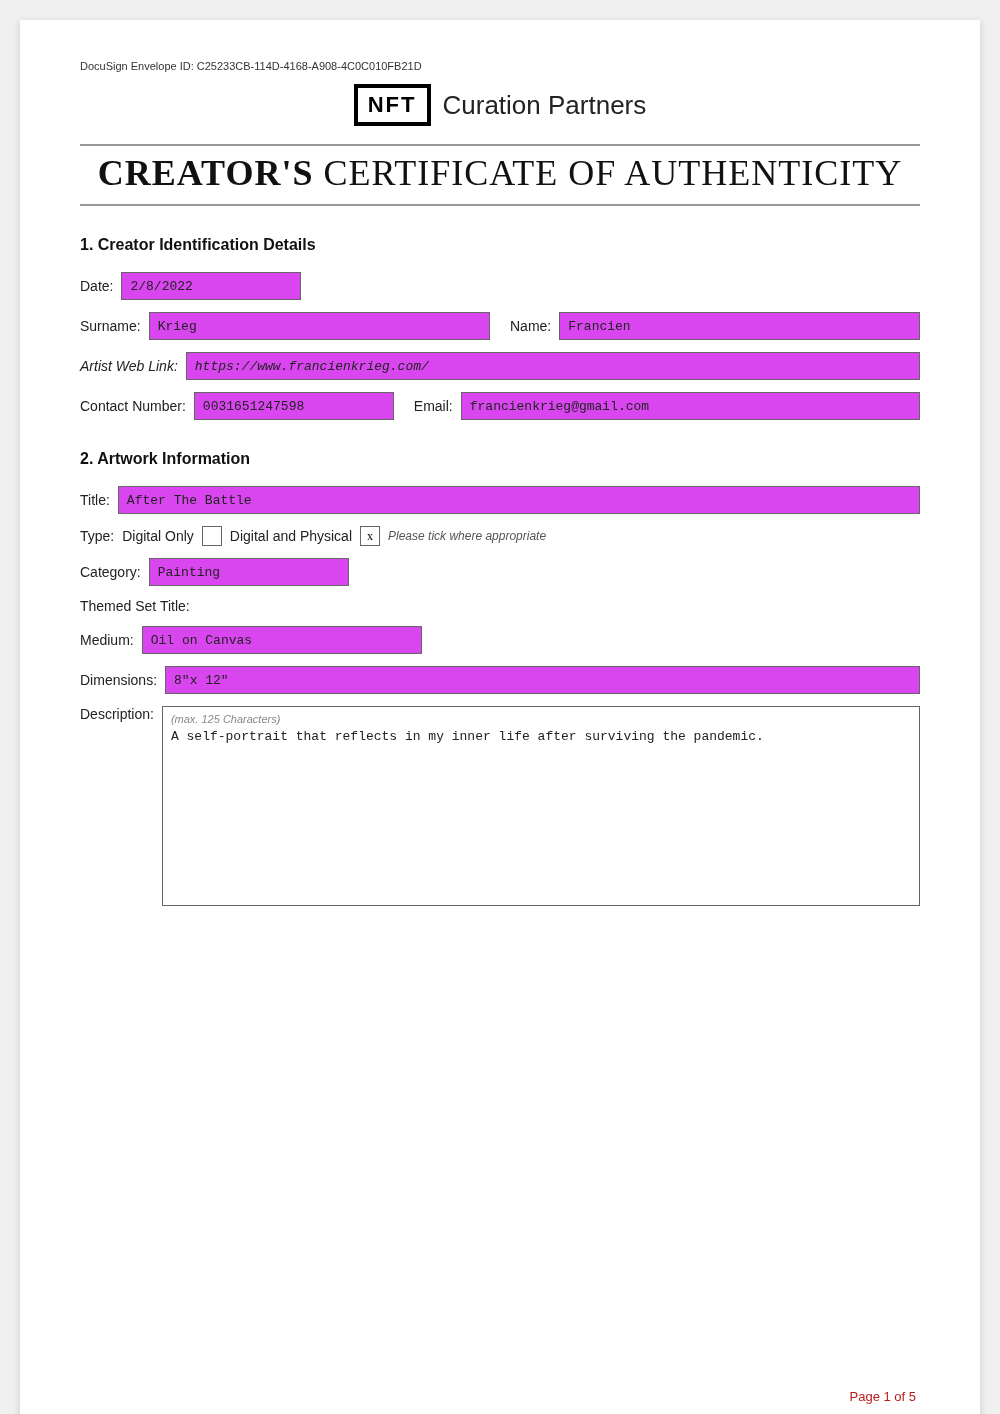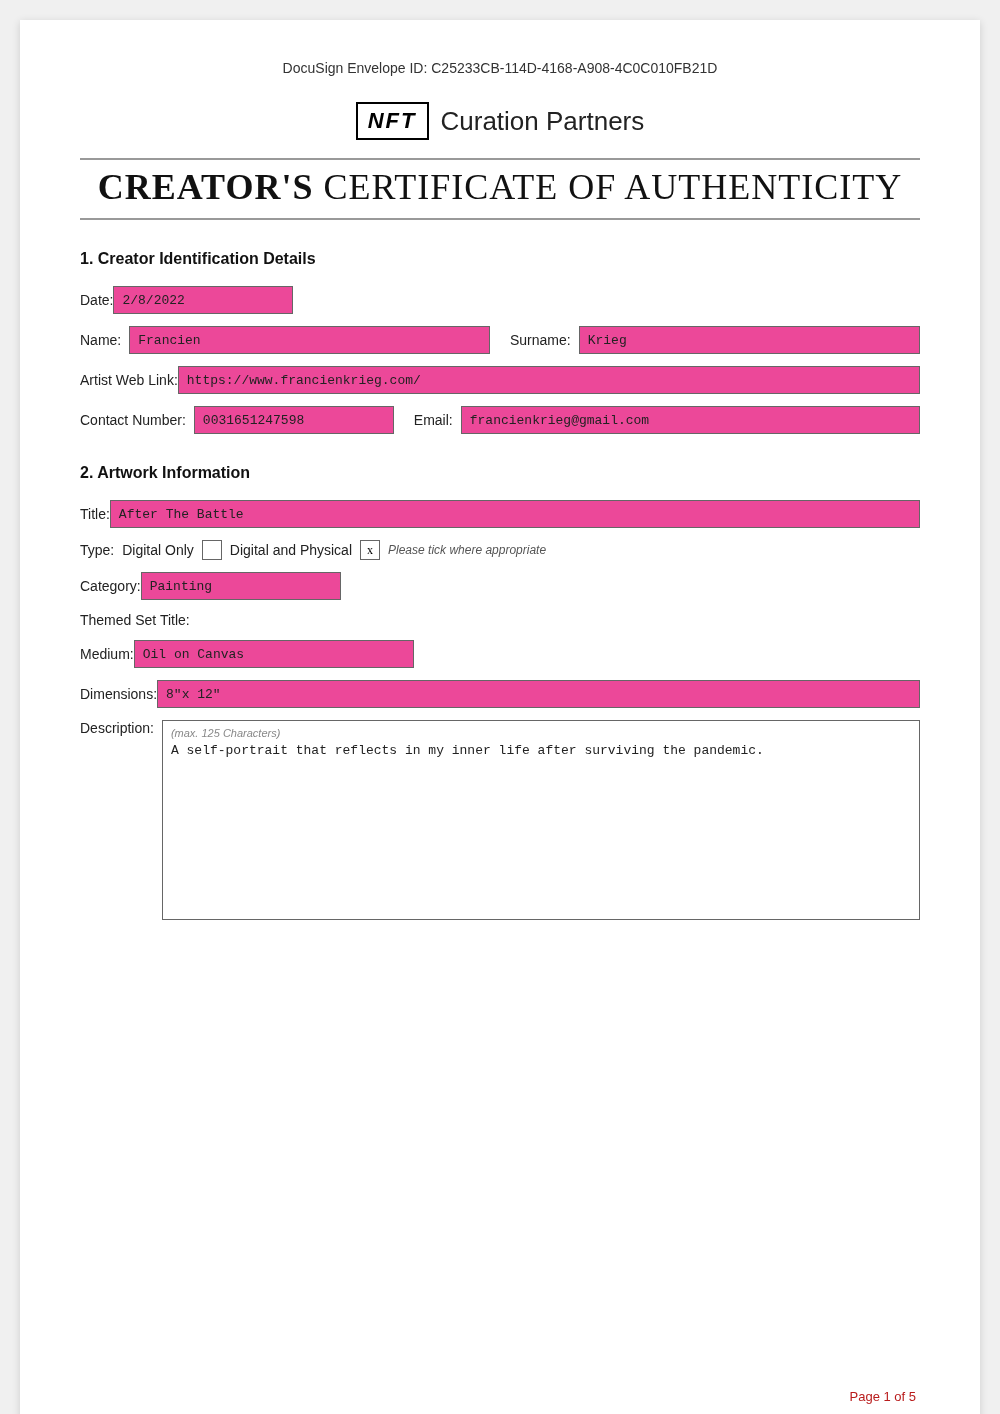--- a/index.html
+++ b/index.html
@@ -16,47 +16,45 @@
       background: #ffffff;
       width: 1000px;
       min-height: 1414px;
       padding: 40px 60px 60px 60px;
       position: relative;
       box-shadow: 0 2px 8px rgba(0,0,0,0.15);
     }
 
     .docusign-id {
       font-family: Arial, sans-serif;
-      font-size: 14px;
+      font-size: 11px;
       color: #333;
-      margin-bottom: 26px;
-      text-align: center;
+      margin-bottom: 12px;
     }
 
     .header {
       text-align: center;
       margin-bottom: 30px;
     }
 
     .logo-container {
       display: flex;
       align-items: center;
       justify-content: center;
       gap: 12px;
       margin-bottom: 18px;
     }
 
     .nft-box {
-      border: 2px solid #000000;
+      border: 4px solid #000000;
       padding: 4px 10px;
       font-family: Arial, sans-serif;
       font-size: 22px;
       font-weight: bold;
       letter-spacing: 2px;
-      font-style: italic;
     }
 
     .company-name {
       font-family: Arial, sans-serif;
       font-size: 26px;
       font-weight: normal;
       color: #222;
     }
 
     .title-line {
@@ -87,36 +85,37 @@
     }
 
     .form-section {
       margin-bottom: 30px;
     }
 
     .field-row {
       display: flex;
       align-items: center;
       margin-bottom: 12px;
+      gap: 8px;
     }
 
     .field-label {
       font-family: Arial, sans-serif;
       font-size: 14px;
       color: #222;
       white-space: nowrap;
     }
 
     .field-input {
       border: 1px solid #666;
       padding: 4px 8px;
       font-family: 'Courier New', monospace;
       font-size: 13px;
       color: #222;
-      background: #ec4899;
+      background: #d946ef;
       min-height: 28px;
       display: flex;
       align-items: center;
     }
 
     .field-input.wide { flex: 1; }
     .field-input.medium { min-width: 200px; }
     .field-input.small { min-width: 120px; }
     .field-input.date { min-width: 180px; }
 
@@ -205,21 +204,23 @@
       bottom: 30px;
       right: 64px;
       font-family: Arial, sans-serif;
       font-size: 13px;
       color: #b91c1c;
     }
 
     .artist-weblink-row {
       display: flex;
       align-items: center;
-      margin-bottom: 12px;
+      gap: 8px;
+      margin-bottom: 12px;
+      font-style: italic;
     }
   </style>
 </head>
 <body>
 
 <div class="page">
 
   <div class="docusign-id">DocuSign Envelope ID: C25233CB-114D-4168-A908-4C0C010FB21D</div>
 
   <div class="header">
@@ -237,26 +238,26 @@
   <div class="form-section">
     <div class="section-title">1. Creator Identification Details</div>
 
     <div class="field-row">
       <span class="field-label">Date:</span>
       <div class="field-input date">2/8/2022</div>
     </div>
 
     <div class="two-col-row">
       <div class="col-pair flex1">
+        <span class="field-label">Surname:</span>
+        <div class="field-input wide">Krieg</div>
+      </div>
+      <div class="col-pair flex1">
         <span class="field-label">Name:</span>
         <div class="field-input wide">Francien</div>
-      </div>
-      <div class="col-pair flex1">
-        <span class="field-label">Surname:</span>
-        <div class="field-input wide">Krieg</div>
       </div>
     </div>
 
 
     <div class="artist-weblink-row">
       <span class="field-label">Artist Web Link:</span>
       <div class="field-input wide">https://www.francienkrieg.com/</div>
     </div>
 
     <div class="two-col-row">

